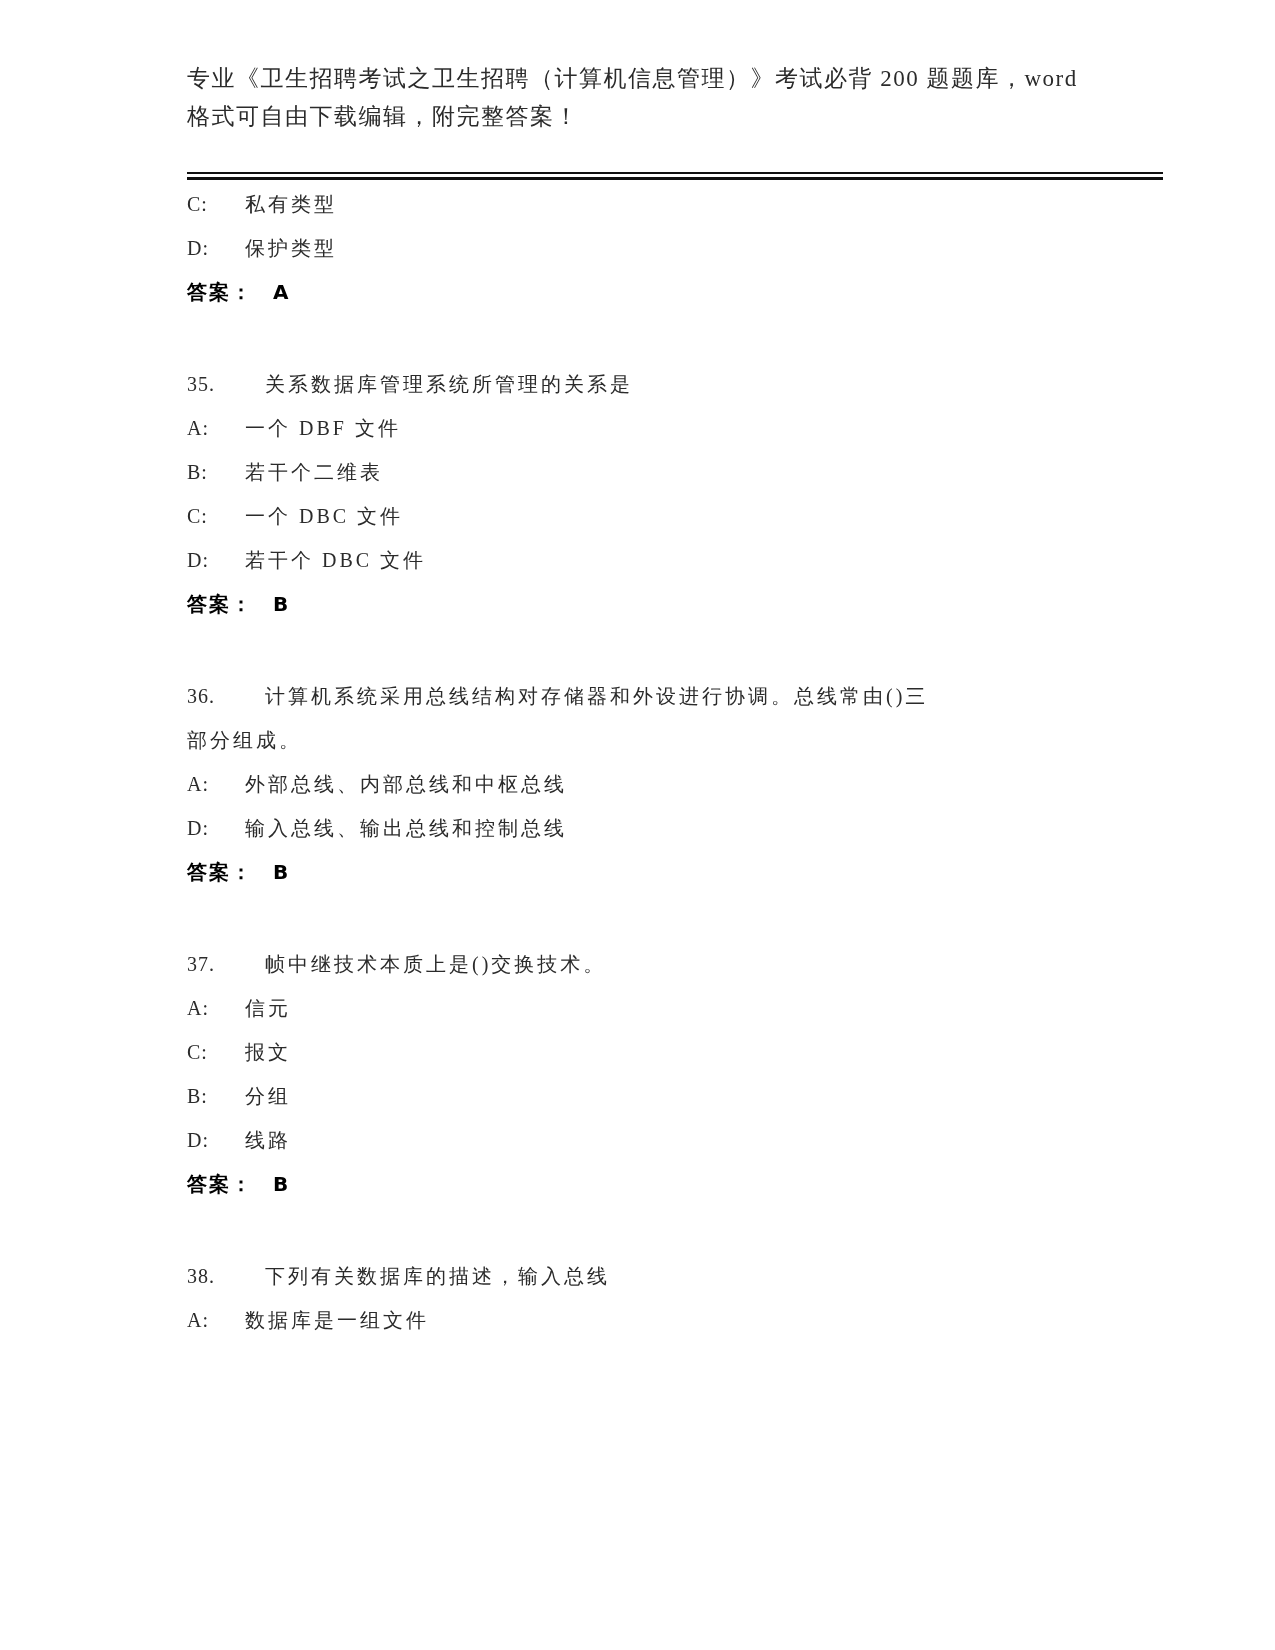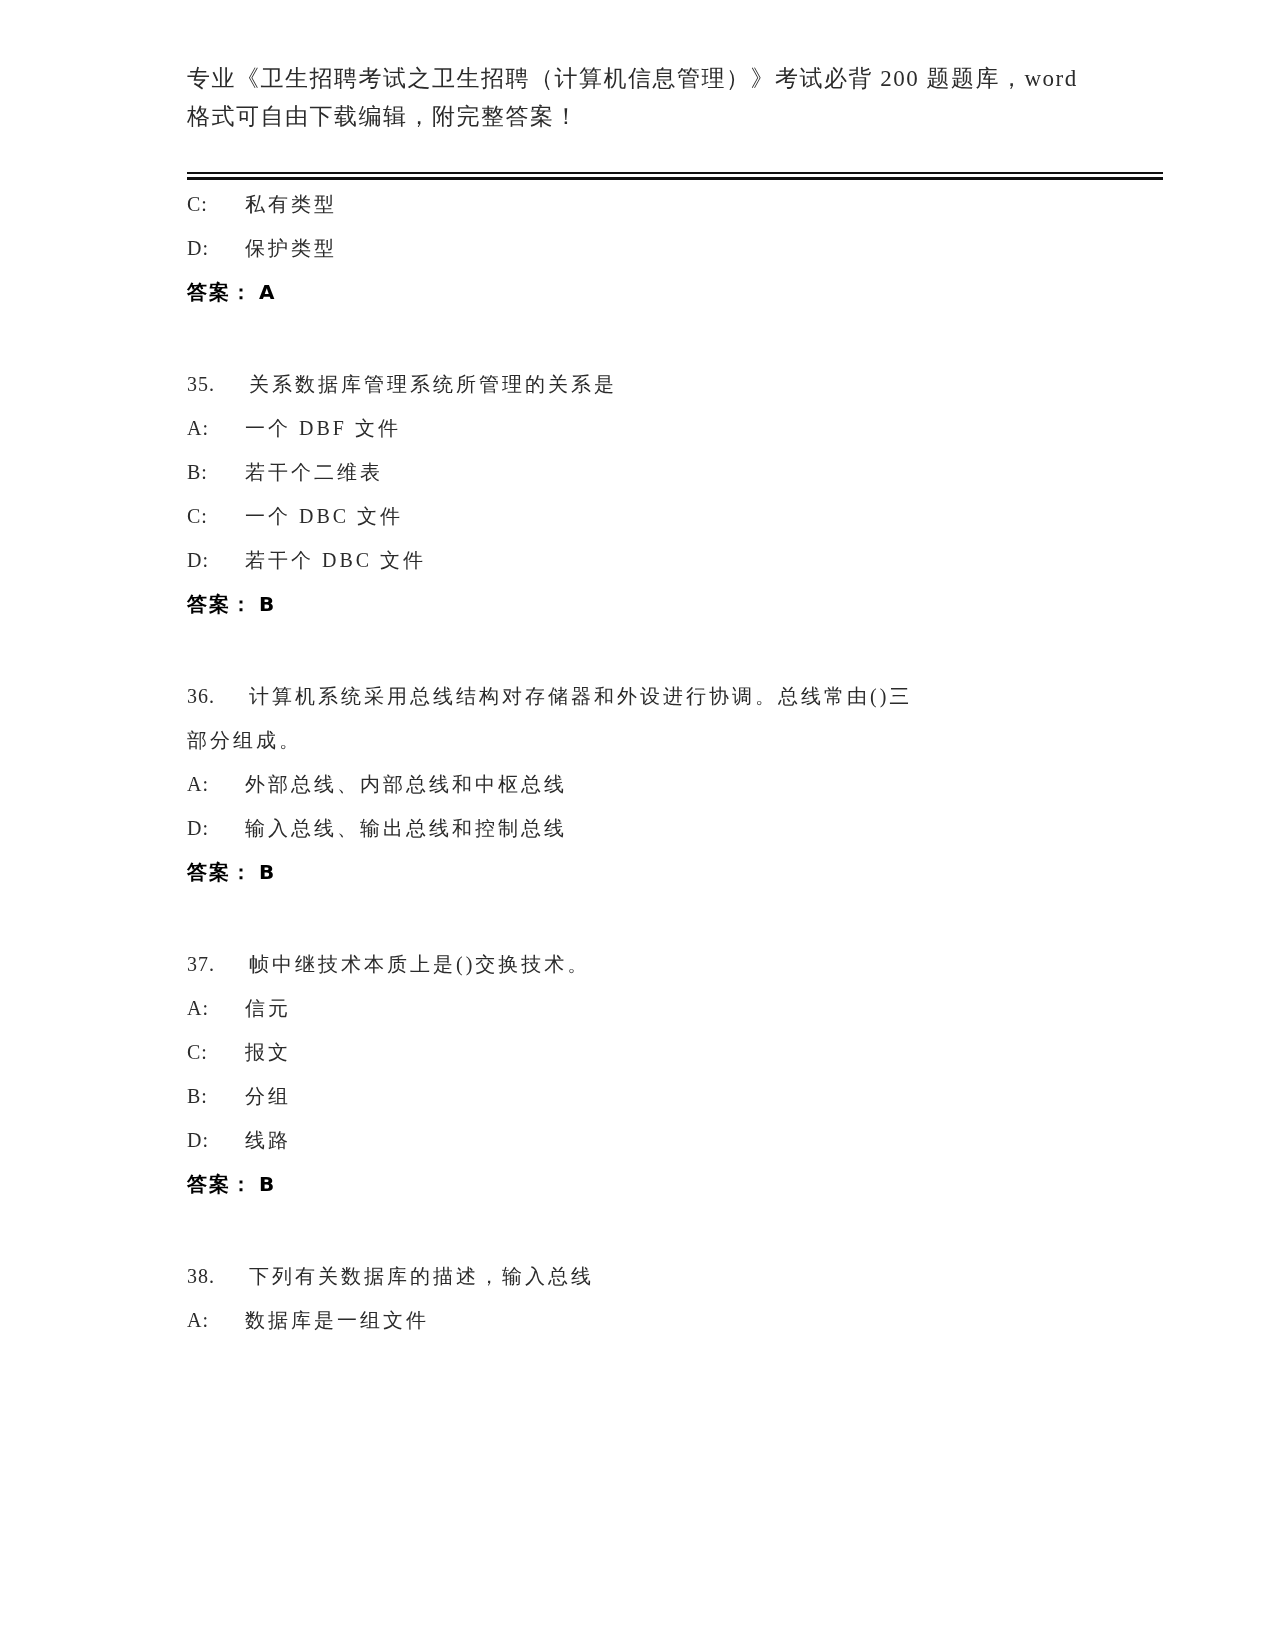--- a/index.html
+++ b/index.html
@@ -41,42 +41,42 @@
   .block { margin: 0; padding: 0; }
   .block + .block { margin-top: 48px; }
   .content p {
     margin: 0;
     font-size: 20px;
     line-height: 44px;
     white-space: nowrap;
   }
   .q-num {
     letter-spacing: 1px;
-    margin-right: 6px;
+    margin-right: 22px;
   }
   .q-text, .q-cont {
     letter-spacing: 3px;
     margin-left: 28px;
   }
   .opt-label {
     display: inline-block;
     min-width: 36px;
     margin-right: 22px;
     letter-spacing: 1px;
   }
   .opt-text {
     letter-spacing: 3px;
   }
   .ans {
     font-family: "DejaVu Sans", "Liberation Sans", sans-serif;
     font-weight: 700;
     color: #000000;
     letter-spacing: 2px;
   }
-  .ans-prefix { margin-right: 6px; }
+  .ans-prefix { margin-right: 20px; }
 </style>
 </head>
 <body>
 
 <div class="page">
 
   <header class="doc-header">
     <p>专业《卫生招聘考试之卫生招聘（计算机信息管理）》考试必背 200 题题库，word</p>
     <p>格式可自由下载编辑，附完整答案！</p>
   </header>

